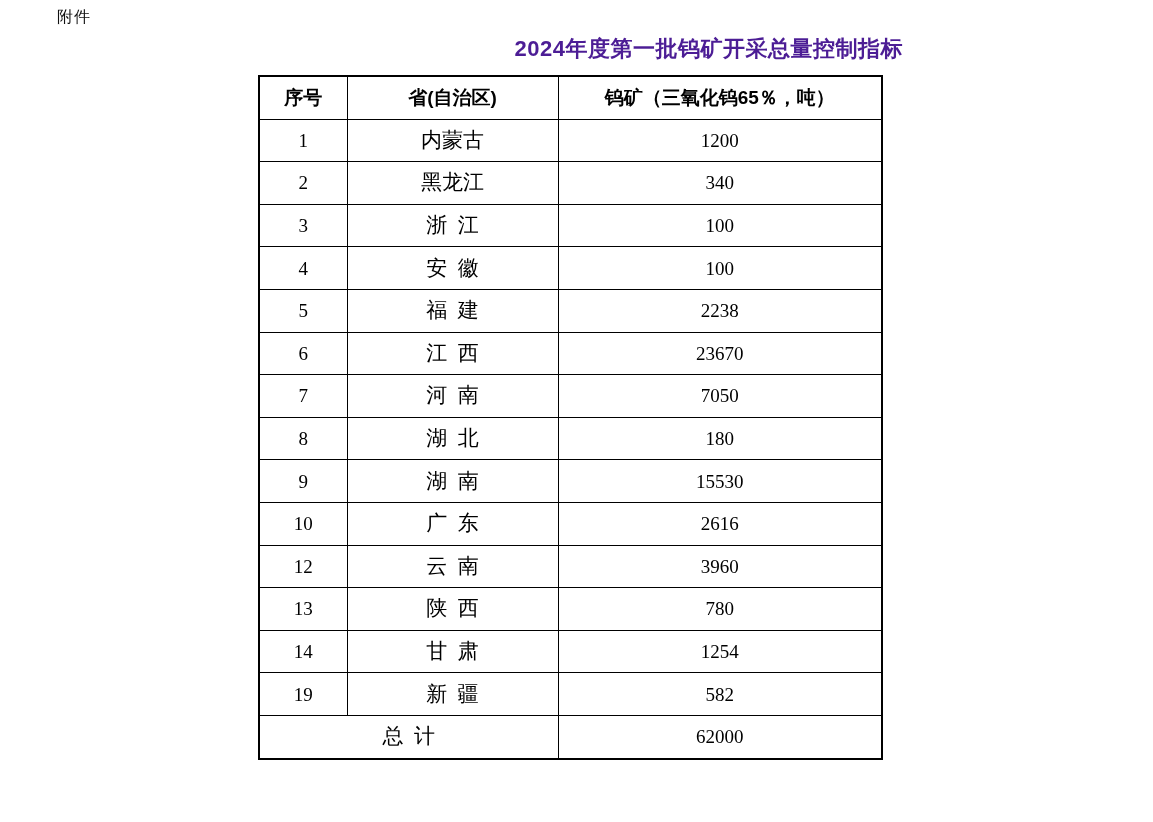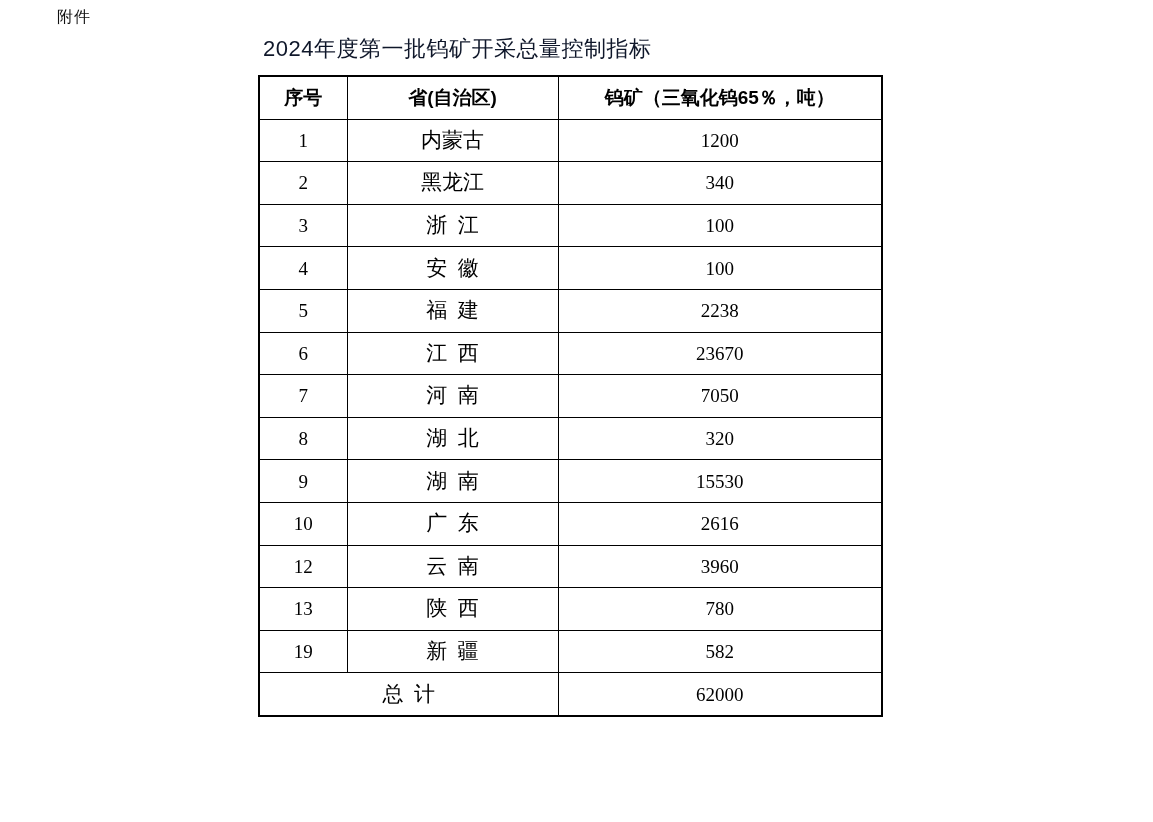--- a/index.html
+++ b/index.html
@@ -25,25 +25,25 @@
     font-size: 16px;
     font-weight: 500;
     color: #111111;
     letter-spacing: 1px;
   }
   .doc-title {
     position: absolute;
     left: 263px;
     top: 34px;
     width: 640px;
-    text-align: left;
+    text-align: right;
     font-family: "Liberation Sans", "DejaVu Sans", sans-serif;
     font-size: 22px;
-    font-weight: 400;
-    color: #0f172a;
+    font-weight: 700;
+    color: #4c1d95;
     letter-spacing: 0.5px;
     white-space: nowrap;
   }
   table.quota-table {
     position: absolute;
     left: 258px;
     top: 75px;
     width: 623px;
     border-collapse: collapse;
     table-layout: fixed;
@@ -131,21 +131,21 @@
           <td class="value-cell">23670</td>
         </tr>
         <tr>
           <td class="serial-cell">7</td>
           <td class="province-cell">河  南</td>
           <td class="value-cell">7050</td>
         </tr>
         <tr>
           <td class="serial-cell">8</td>
           <td class="province-cell">湖  北</td>
-          <td class="value-cell">320</td>
+          <td class="value-cell">180</td>
         </tr>
         <tr>
           <td class="serial-cell">9</td>
           <td class="province-cell">湖  南</td>
           <td class="value-cell">15530</td>
         </tr>
         <tr>
           <td class="serial-cell">10</td>
           <td class="province-cell">广  东</td>
           <td class="value-cell">2616</td>
@@ -154,20 +154,25 @@
           <td class="serial-cell">12</td>
           <td class="province-cell">云  南</td>
           <td class="value-cell">3960</td>
         </tr>
         <tr>
           <td class="serial-cell">13</td>
           <td class="province-cell">陕  西</td>
           <td class="value-cell">780</td>
         </tr>
         <tr>
+          <td class="serial-cell">14</td>
+          <td class="province-cell">甘  肃</td>
+          <td class="value-cell">1254</td>
+        </tr>
+        <tr>
           <td class="serial-cell">19</td>
           <td class="province-cell">新  疆</td>
           <td class="value-cell">582</td>
         </tr>
       </tbody>
     <tfoot>
       <tr>
         <td colspan="2">总  计</td>
         <td class="value-cell">62000</td>
       </tr>

